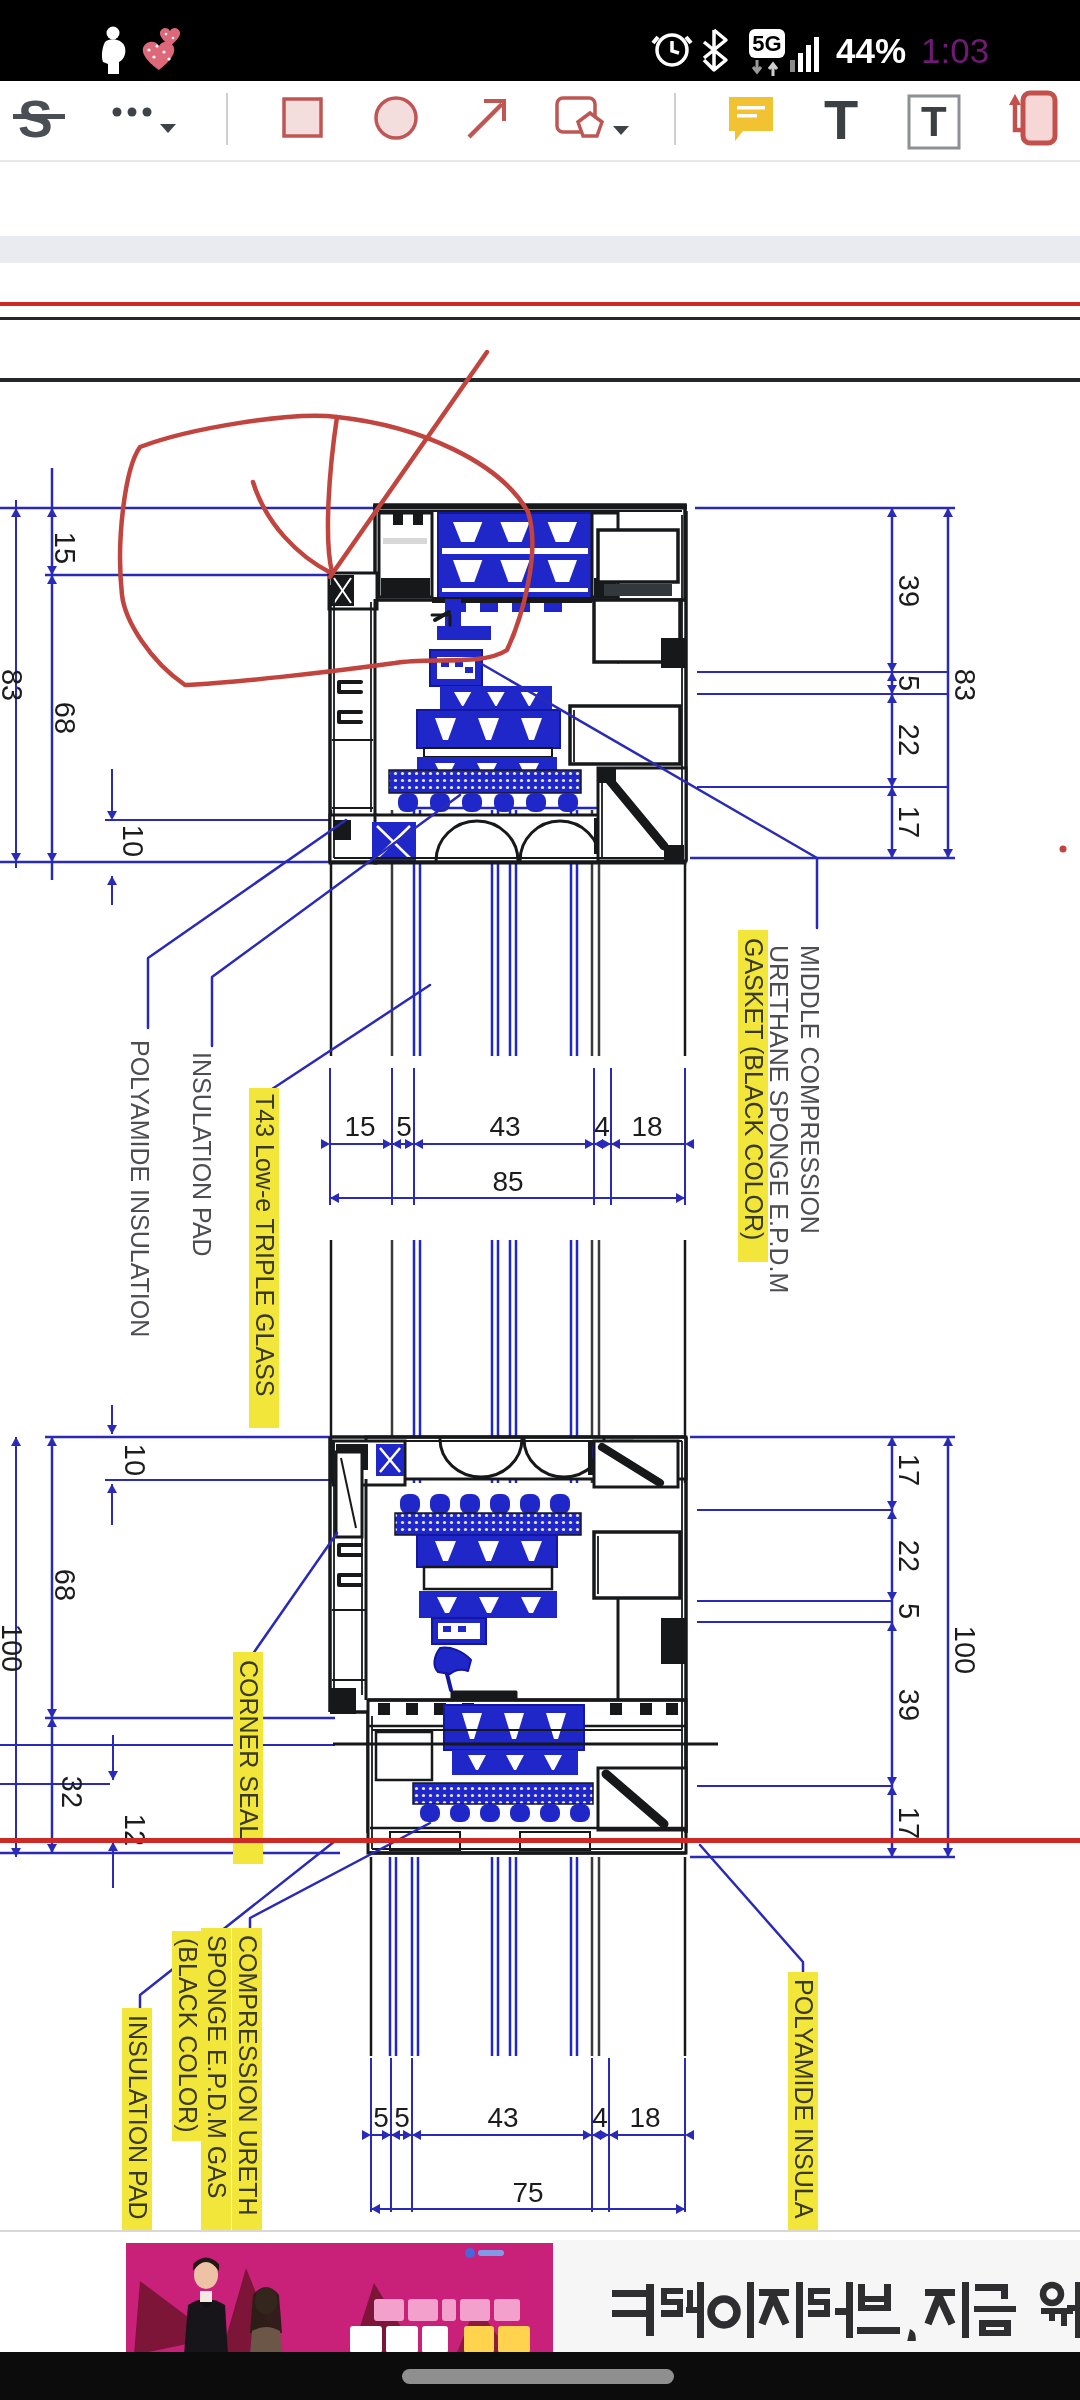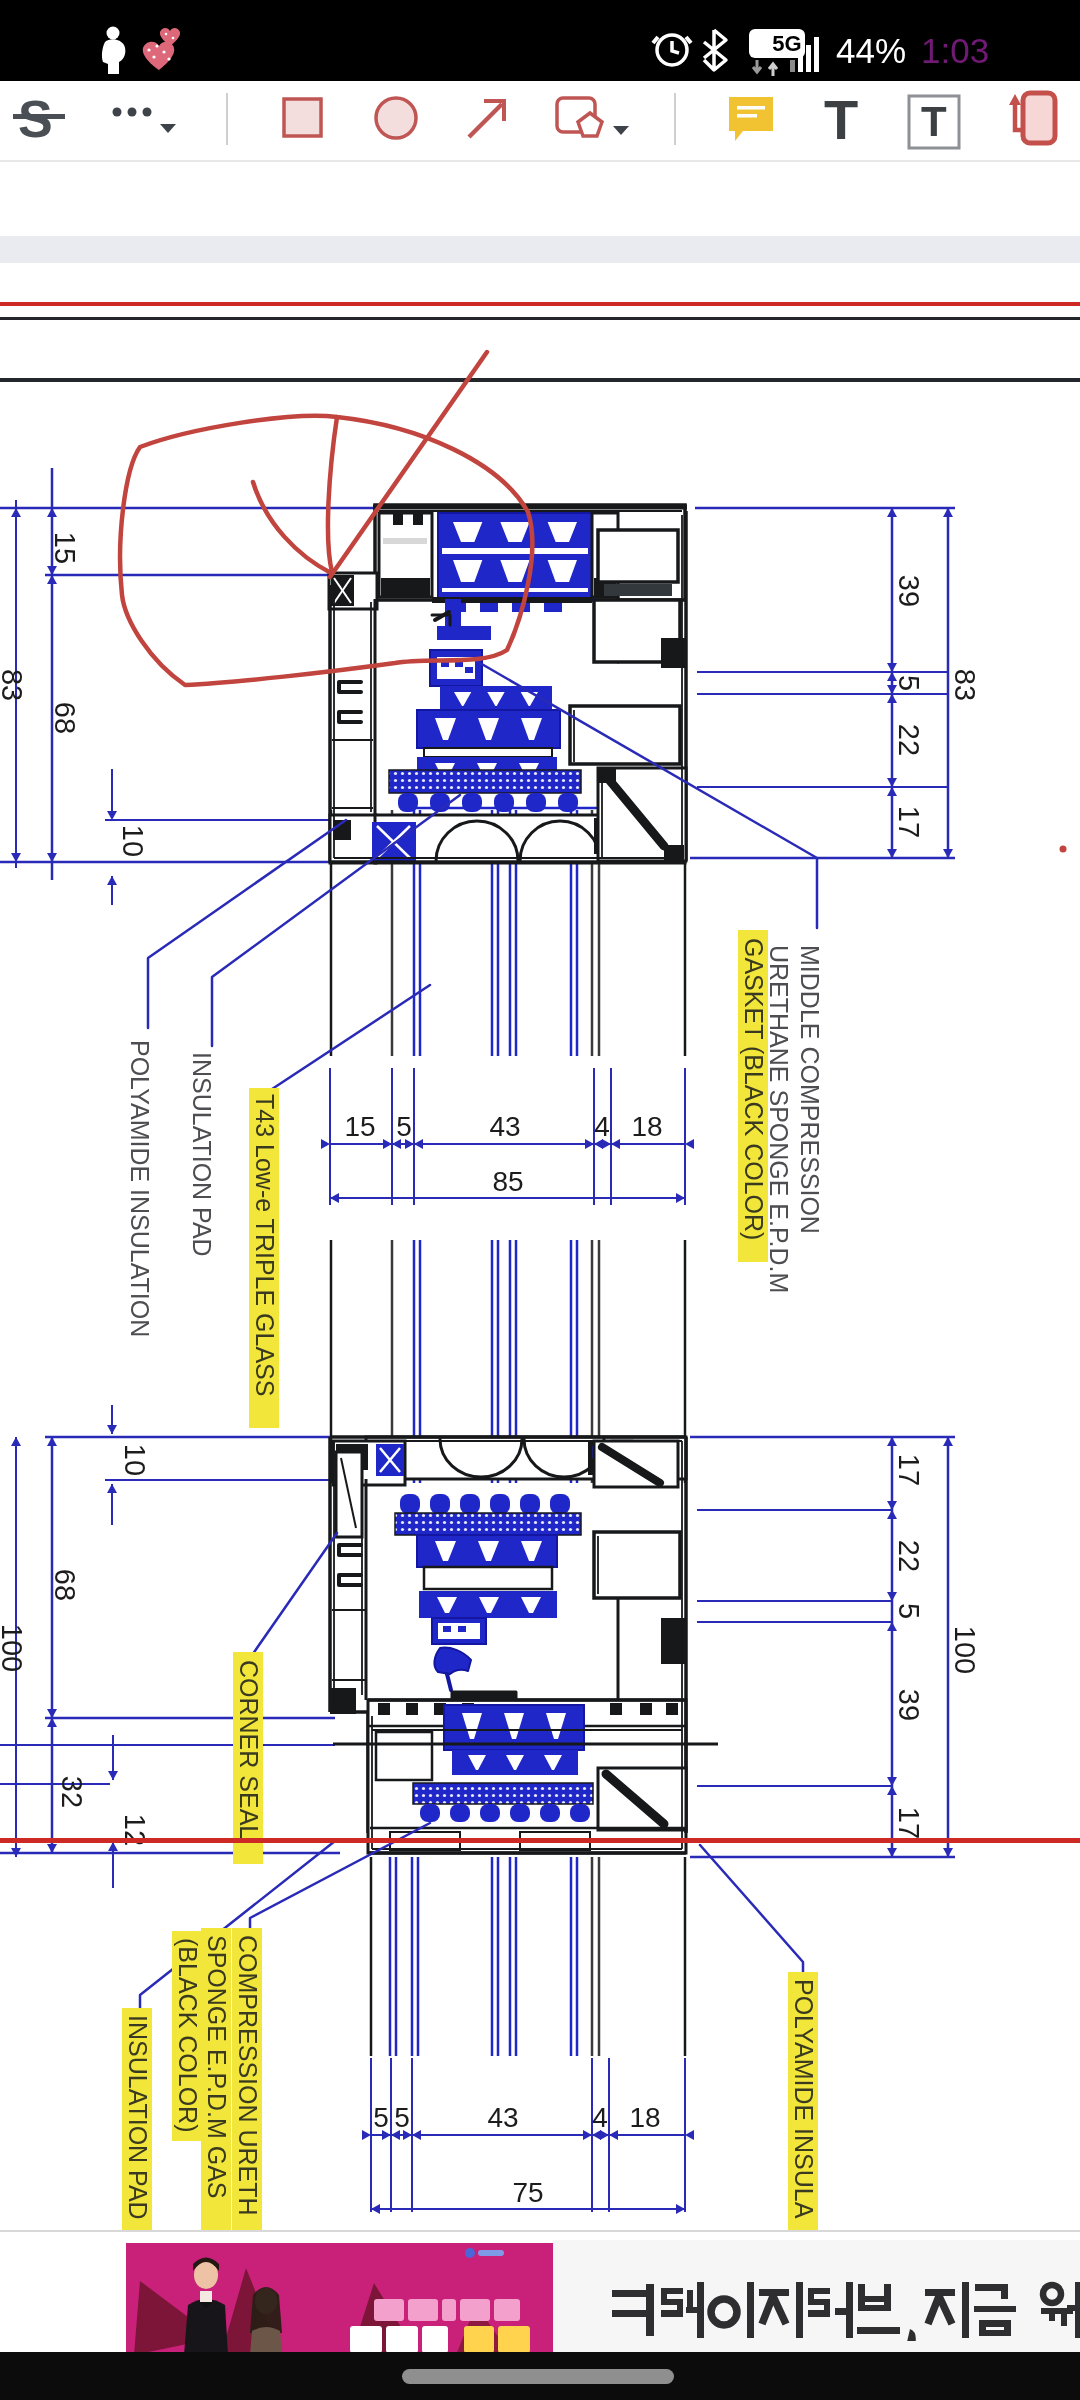--- a/index.html
+++ b/index.html
@@ -38,34 +38,34 @@
 
   <g stroke="#fff" stroke-width="3.5" fill="none">
     <circle cx="24" cy="30" r="15"></circle>
     <path d="M24 21 L24 31 L31 33"></path>
     <path d="M10 17 L5 23 M38 17 L43 23" stroke-width="4"></path>
   </g>
 
   <path d="M66 10 L66 50 L78 40 L56 22 M66 50 L56 40 M66 10 L78 20 L56 38" stroke="#fff" stroke-width="3.5" fill="none" stroke-linejoin="round"></path>
 </svg>
 
-<div class="abs" style="left:749px;top:29px;width:36px;height:29px;background:#fff;border-radius:6px;color:#000;font-size:22px;font-weight:bold;text-align:center;line-height:29px;padding-left:20px;">5G</div>
+<div class="abs" style="left:749px;top:29px;width:36px;height:29px;background:#fff;border-radius:6px;color:#000;font-size:22px;font-weight:bold;text-align:center;line-height:29px;">5G</div>
 <svg class="abs" style="left:749px;top:58px;" width="40" height="20" viewBox="0 0 40 20">
   <path d="M8 2 L8 13 M4 9 L8 14 L12 9" stroke="#9a9a9a" stroke-width="3" fill="none"></path>
   <path d="M24 18 L24 7 M20 11 L24 6 L28 11" stroke="#cfcfcf" stroke-width="3" fill="none"></path>
 </svg>
 
 <svg class="abs" style="left:790px;top:32px;" width="34" height="42" viewBox="0 0 34 42">
   <rect x="0" y="28" width="5" height="12" fill="#8a8a8a"></rect>
   <rect x="8" y="21" width="5" height="19" fill="#fff"></rect>
   <rect x="16" y="13" width="5" height="27" fill="#fff"></rect>
   <rect x="24" y="5" width="5" height="35" fill="#fff"></rect>
 </svg>
 
-<div class="abs" style="left:836px;top:31px;color:#fff;font-size:35px;">44%</div>
+<div class="abs" style="left:836px;top:31px;color:#fff;font-size:35px;font-weight:bold;">44%</div>
 
 <div class="abs" style="left:921px;top:31px;color:#701a75;font-size:35px;">1:03</div>
 
 <div class="abs" style="left:0;top:81px;width:1080px;height:79px;background:#fff;border-bottom:2px solid #e7e7e7;"></div>
 <svg class="abs" style="left:0;top:81px;" width="1080" height="79" viewBox="0 0 1080 79">
 
   <g>
       <text x="18" y="56" font-size="52" font-weight="bold" fill="#4a4f55" font-family="Liberation Sans">S</text>
   <rect x="13" y="33" width="52" height="5" fill="#4a4f55"></rect>
     </g>

